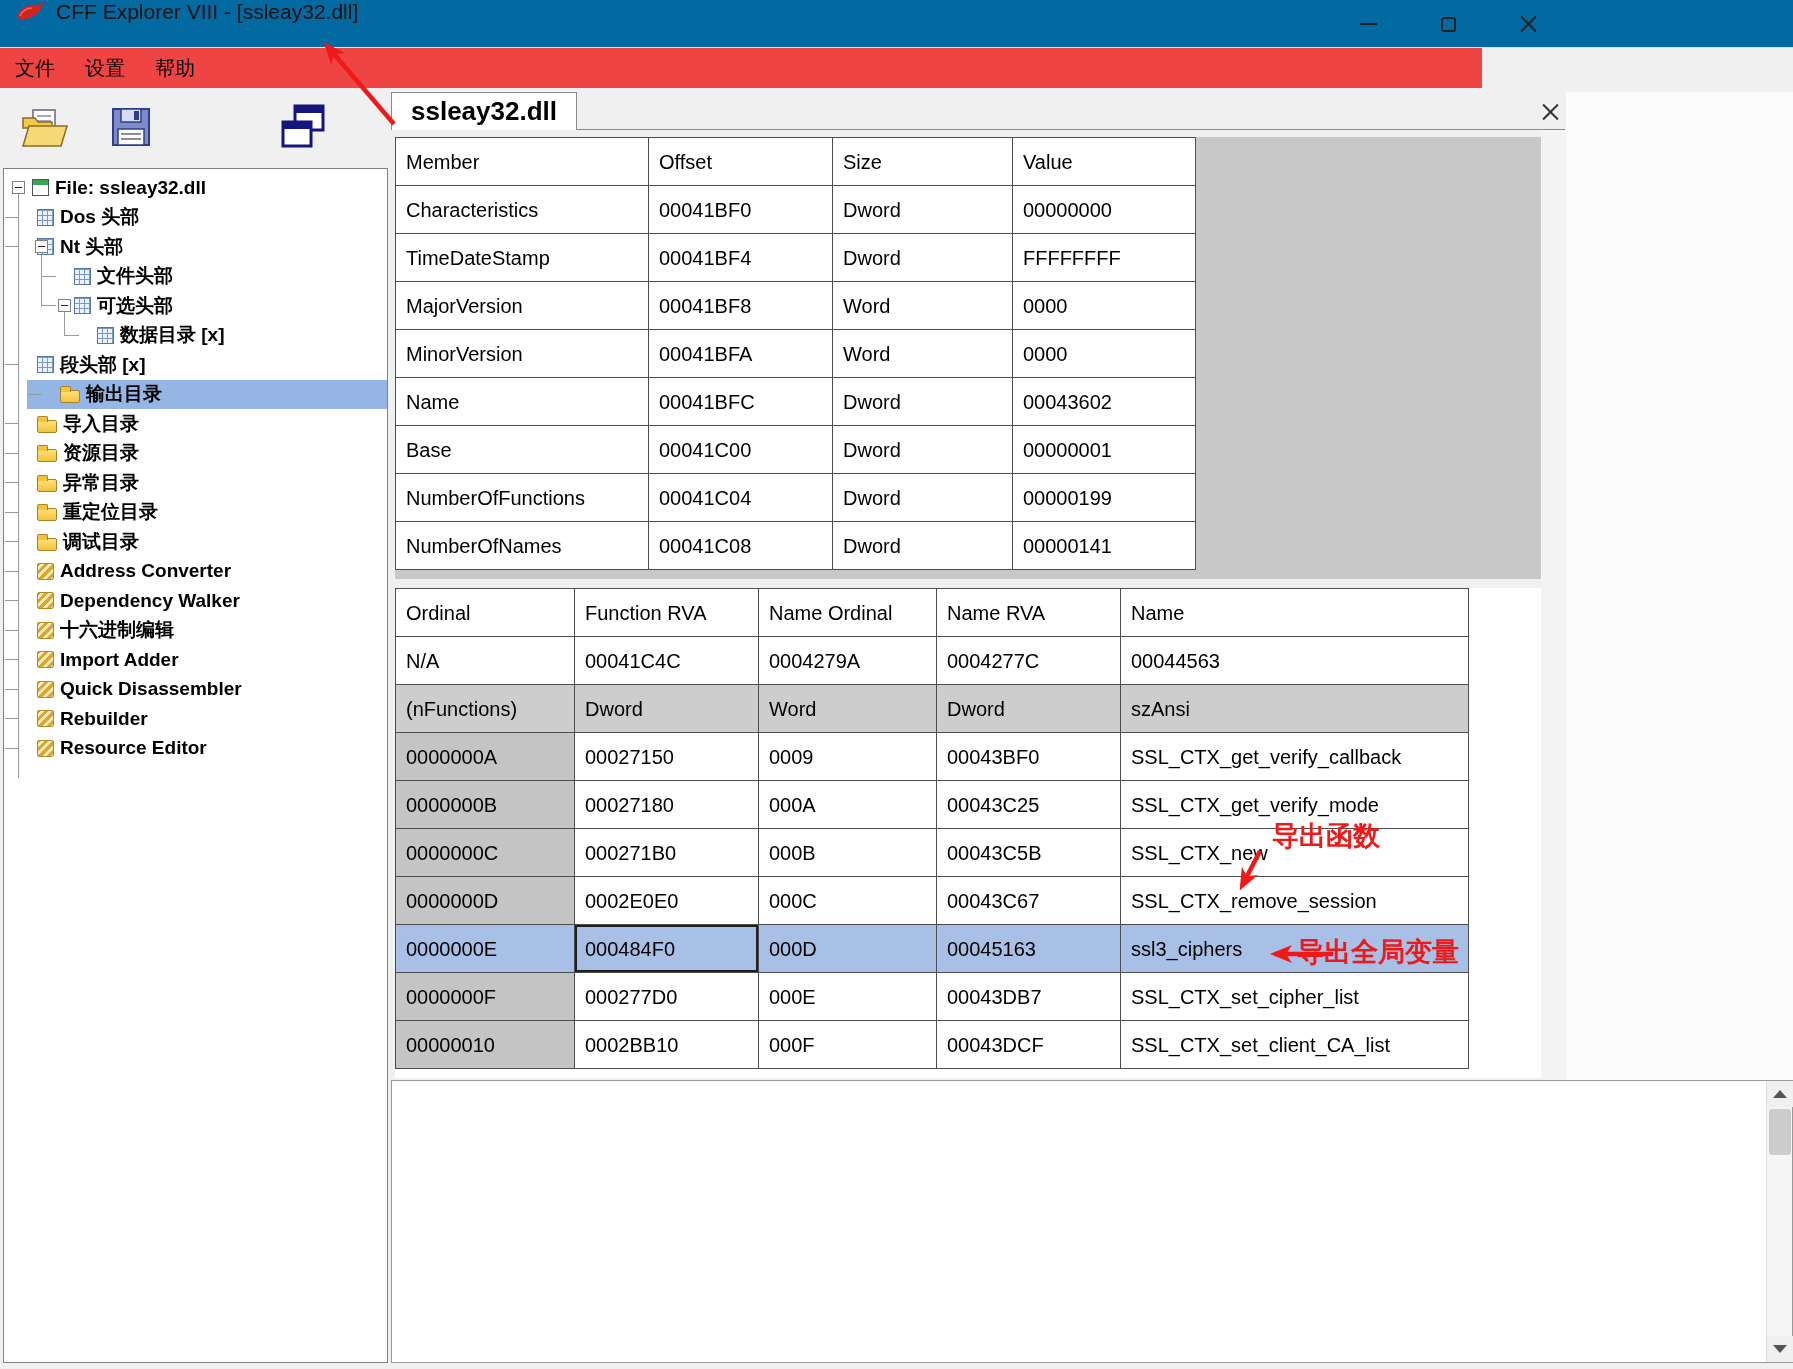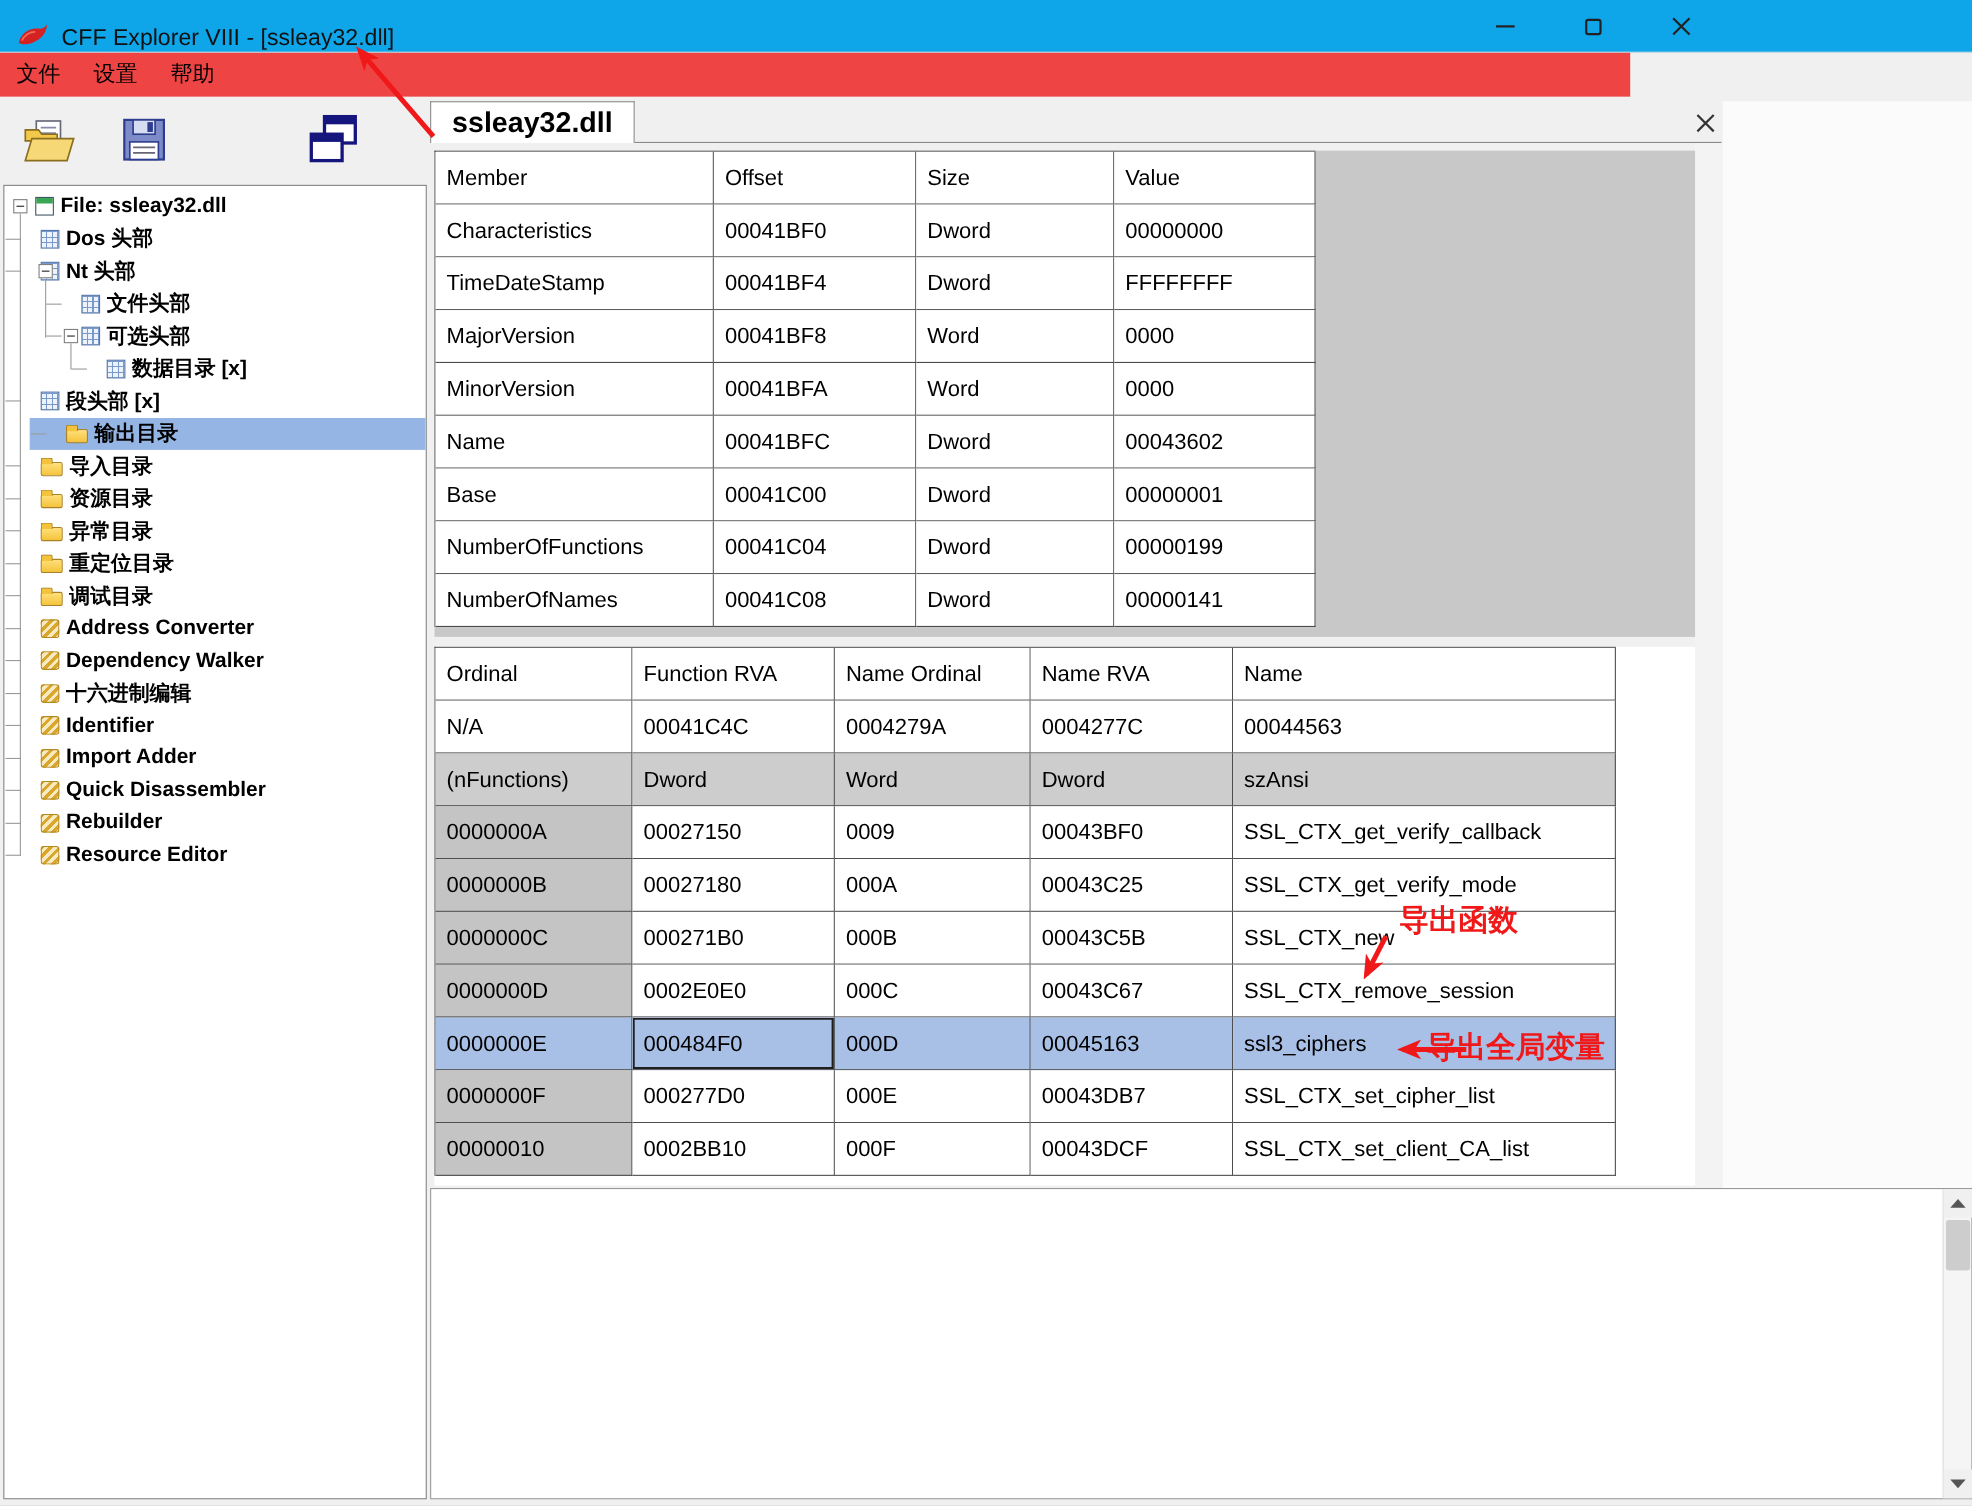--- a/index.html
+++ b/index.html
@@ -10,22 +10,22 @@
     --cell-gray:#c4c4c4;
     --subhead-gray:#cdcdcd;
     --backdrop-gray:#c8c8c8;
   }
   *{margin:0;padding:0;box-sizing:border-box;}
   body{background:#666;}
   .page{position:relative;width:1793px;height:1369px;background:#f0f0f0;
         font-family:"Liberation Sans","DejaVu Sans",sans-serif;color:#000;overflow:hidden;}
 
   
-  .titlebar{position:absolute;left:0;top:0;width:1793px;height:48px;display:flex;align-items:flex-end;
-            background:#0ea5e9;border-bottom:1px solid #e2e2e2;}
+  .titlebar{position:absolute;left:0;top:0;width:1793px;height:48px;display:flex;align-items:flex-start;
+            background:#0369a1;border-bottom:1px solid #e2e2e2;}
   .app-icon{width:30px;height:26px;margin-left:14px;flex:none;}
   .title-text{margin-left:12px;font-size:21px;color:#111;}
   .win-btn{position:absolute;top:6px;width:56px;height:36px;display:flex;align-items:center;justify-content:center;}
   .btn-min{left:1340px;} .btn-max{left:1420px;} .btn-close{left:1500px;}
   .glyph-min{width:17px;height:2px;background:#222;}
   .glyph-max{width:15px;height:15px;border:2px solid #222;border-radius:3px;}
   .glyph-x{position:relative;width:19px;height:19px;}
   .glyph-x::before,.glyph-x::after{content:"";position:absolute;left:-1px;top:8.5px;width:21px;height:2px;background:#222;}
   .glyph-x::before{transform:rotate(45deg);} .glyph-x::after{transform:rotate(-45deg);}
 
@@ -266,26 +266,20 @@
       <div class="trow d1">
         <span class="stub"></span>
           <span class="slot"></span>
         <span class="icon icon-tool"></span>
         <span class="tlabel">十六进制编辑</span>
       </div>
       <div class="trow d1">
         <span class="stub"></span>
           <span class="slot"></span>
         <span class="icon icon-tool"></span>
-        <span class="tlabel">Identifier</span>
-      </div>
-      <div class="trow d1">
-        <span class="stub"></span>
-          <span class="slot"></span>
-        <span class="icon icon-tool"></span>
         <span class="tlabel">Import Adder</span>
       </div>
       <div class="trow d1">
         <span class="stub"></span>
           <span class="slot"></span>
         <span class="icon icon-tool"></span>
         <span class="tlabel">Quick Disassembler</span>
       </div>
       <div class="trow d1">
         <span class="stub"></span>

